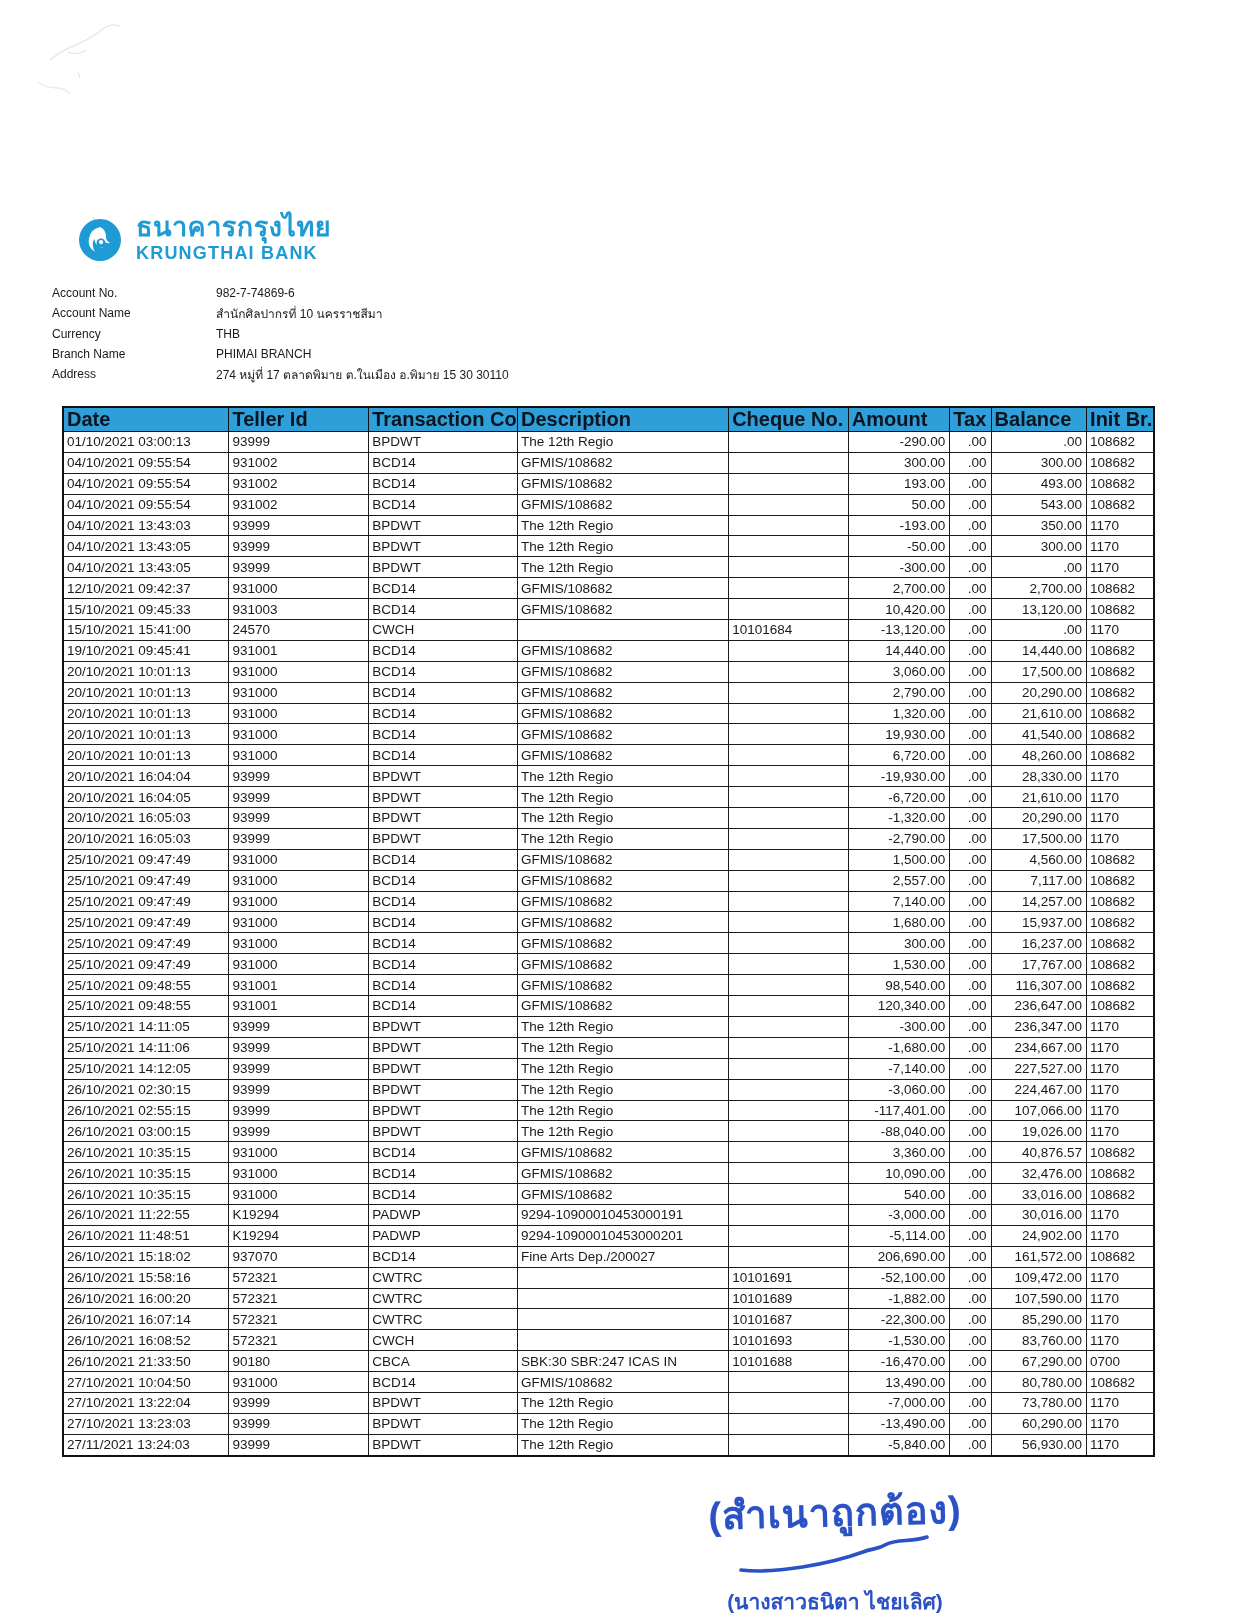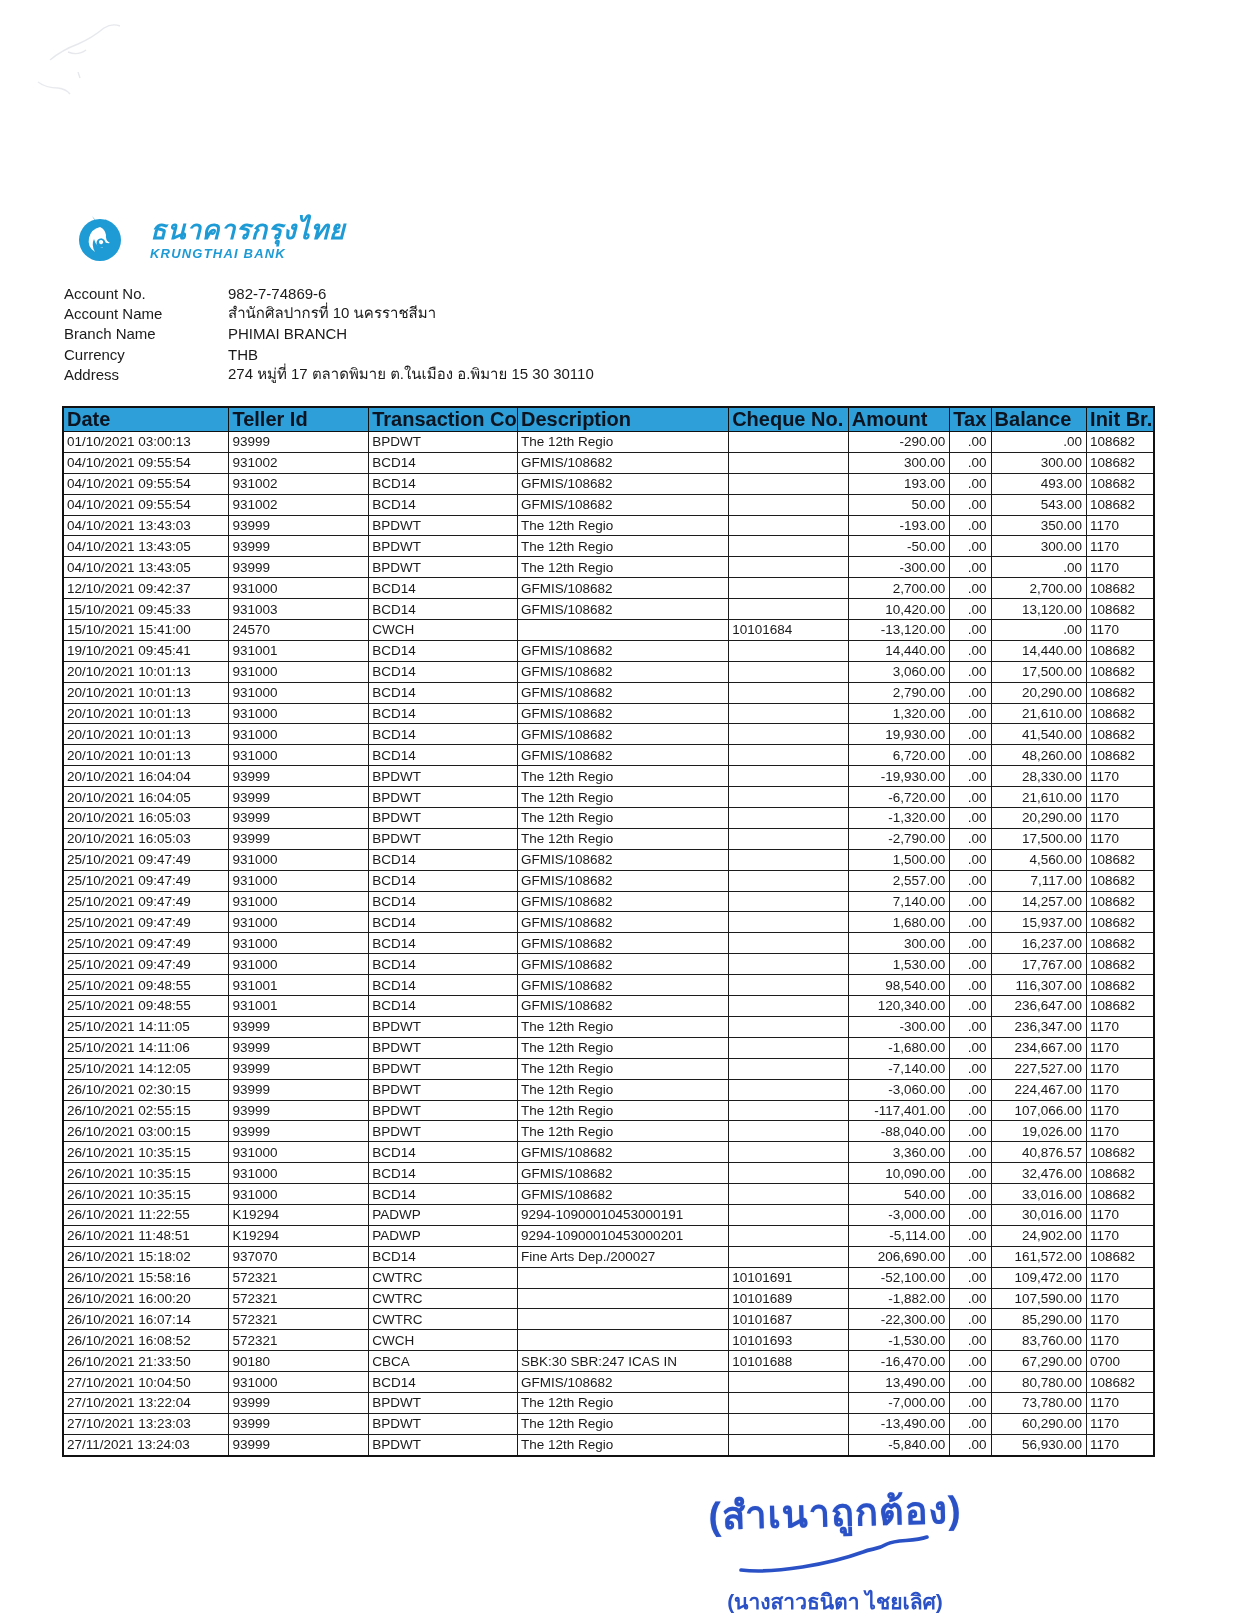--- a/index.html
+++ b/index.html
@@ -9,27 +9,27 @@
     width:1239px;height:1614px;
     background:#ffffff;
     overflow:hidden;
     font-family:"Liberation Sans", sans-serif;
     color:#1a1a1a;
   }
   
   .pencil-marks{position:absolute;left:20px;top:10px;opacity:.45;}
 
   
-  .logo{position:absolute;left:74px;top:212px;display:flex;align-items:center;gap:24px;font-style:italic;}
+  .logo{position:absolute;left:74px;top:212px;display:flex;align-items:center;gap:10px;}
   .logo-text{display:flex;flex-direction:column;line-height:1;}
   .logo-thai{font-size:27px;font-weight:bold;color:var(--brand,#1E9AD4);letter-spacing:.5px;}
-  .logo-eng{font-size:13px;font-weight:bold;color:var(--brand,#1E9AD4);letter-spacing:1.2px;margin-top:3px;}
+  .logo-eng{font-size:18px;font-weight:bold;color:var(--brand,#1E9AD4);letter-spacing:1.2px;margin-top:3px;}
 
   
-  .info{position:absolute;left:64px;top:283px;font-size:15px;}
+  .info{position:absolute;left:52px;top:283px;font-size:12px;}
   .info-row{display:flex;height:20.3px;align-items:center;}
   .info-label{width:164px;flex:0 0 164px;}
   .info-value{white-space:nowrap;}
 
   
   .tbl-wrap{position:absolute;left:62px;top:406px;}
   table{border-collapse:collapse;table-layout:fixed;width:1093px;border:2px solid #111;}
   th{
     background:var(--header-bg,#2E9FD8);
     color:#0b1420;
@@ -88,26 +88,26 @@
   <div class="info">
     <div class="info-row">
       <span class="info-label">Account No.</span>
       <span class="info-value">982-7-74869-6</span>
     </div>
     <div class="info-row">
       <span class="info-label">Account Name</span>
       <span class="info-value">สำนักศิลปากรที่ 10 นครราชสีมา</span>
     </div>
     <div class="info-row">
+      <span class="info-label">Currency</span>
+      <span class="info-value">THB</span>
+    </div>
+    <div class="info-row">
       <span class="info-label">Branch Name</span>
       <span class="info-value">PHIMAI BRANCH</span>
-    </div>
-    <div class="info-row">
-      <span class="info-label">Currency</span>
-      <span class="info-value">THB</span>
     </div>
     <div class="info-row">
       <span class="info-label">Address</span>
       <span class="info-value">274 หมู่ที่ 17 ตลาดพิมาย ต.ในเมือง อ.พิมาย 15 30 30110</span>
     </div>
   </div>
 
   <div class="tbl-wrap">
     <table>
       <colgroup>

